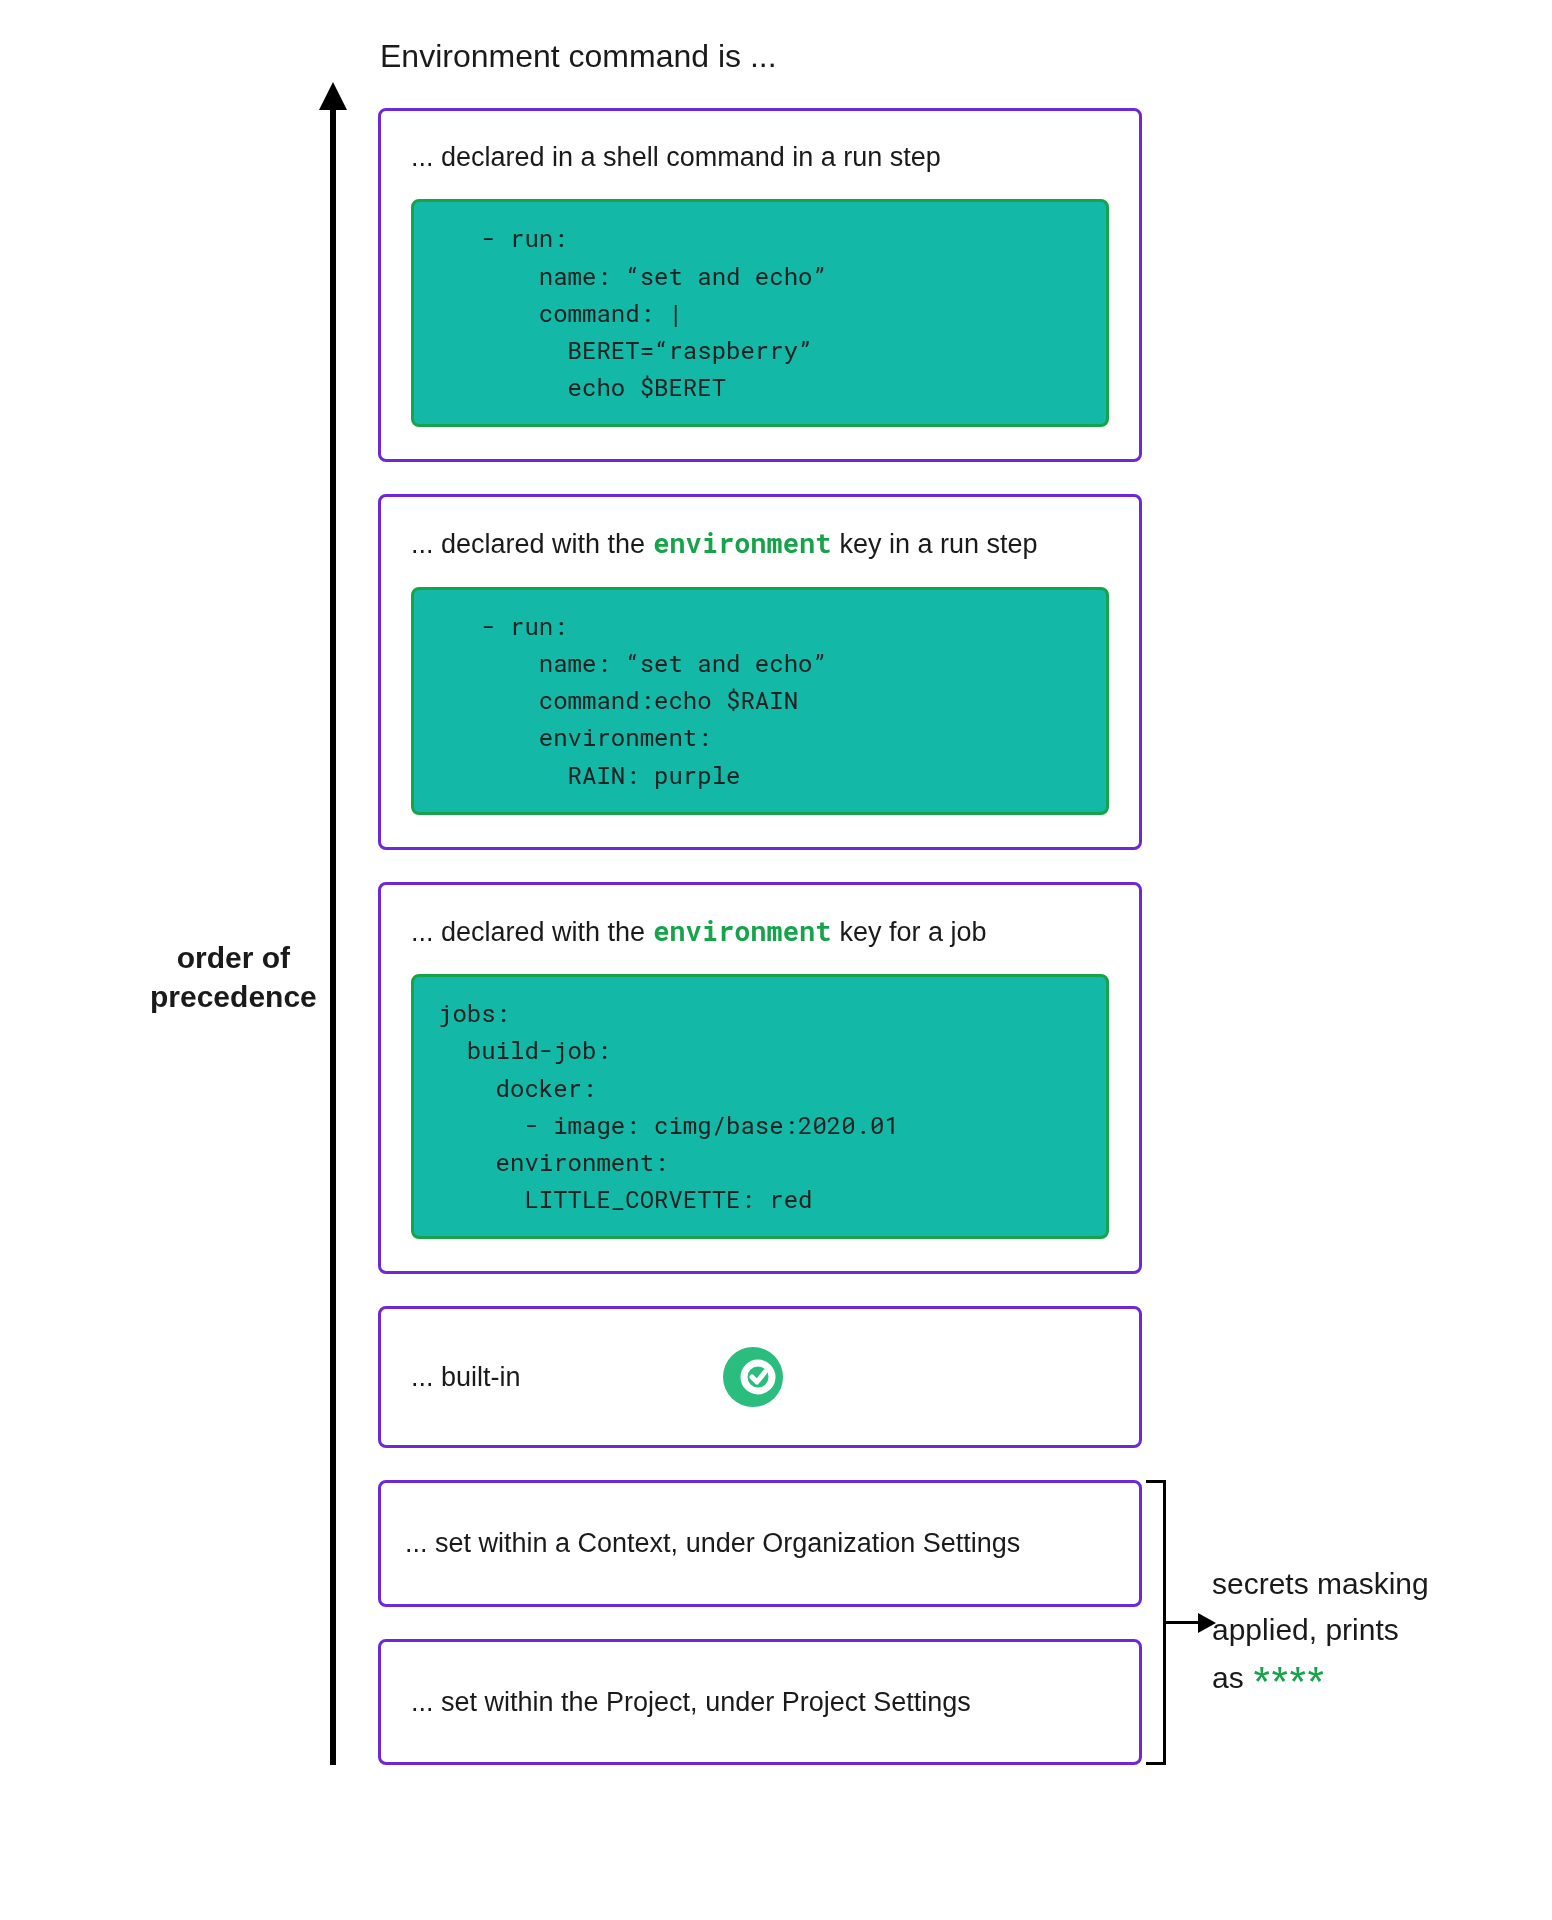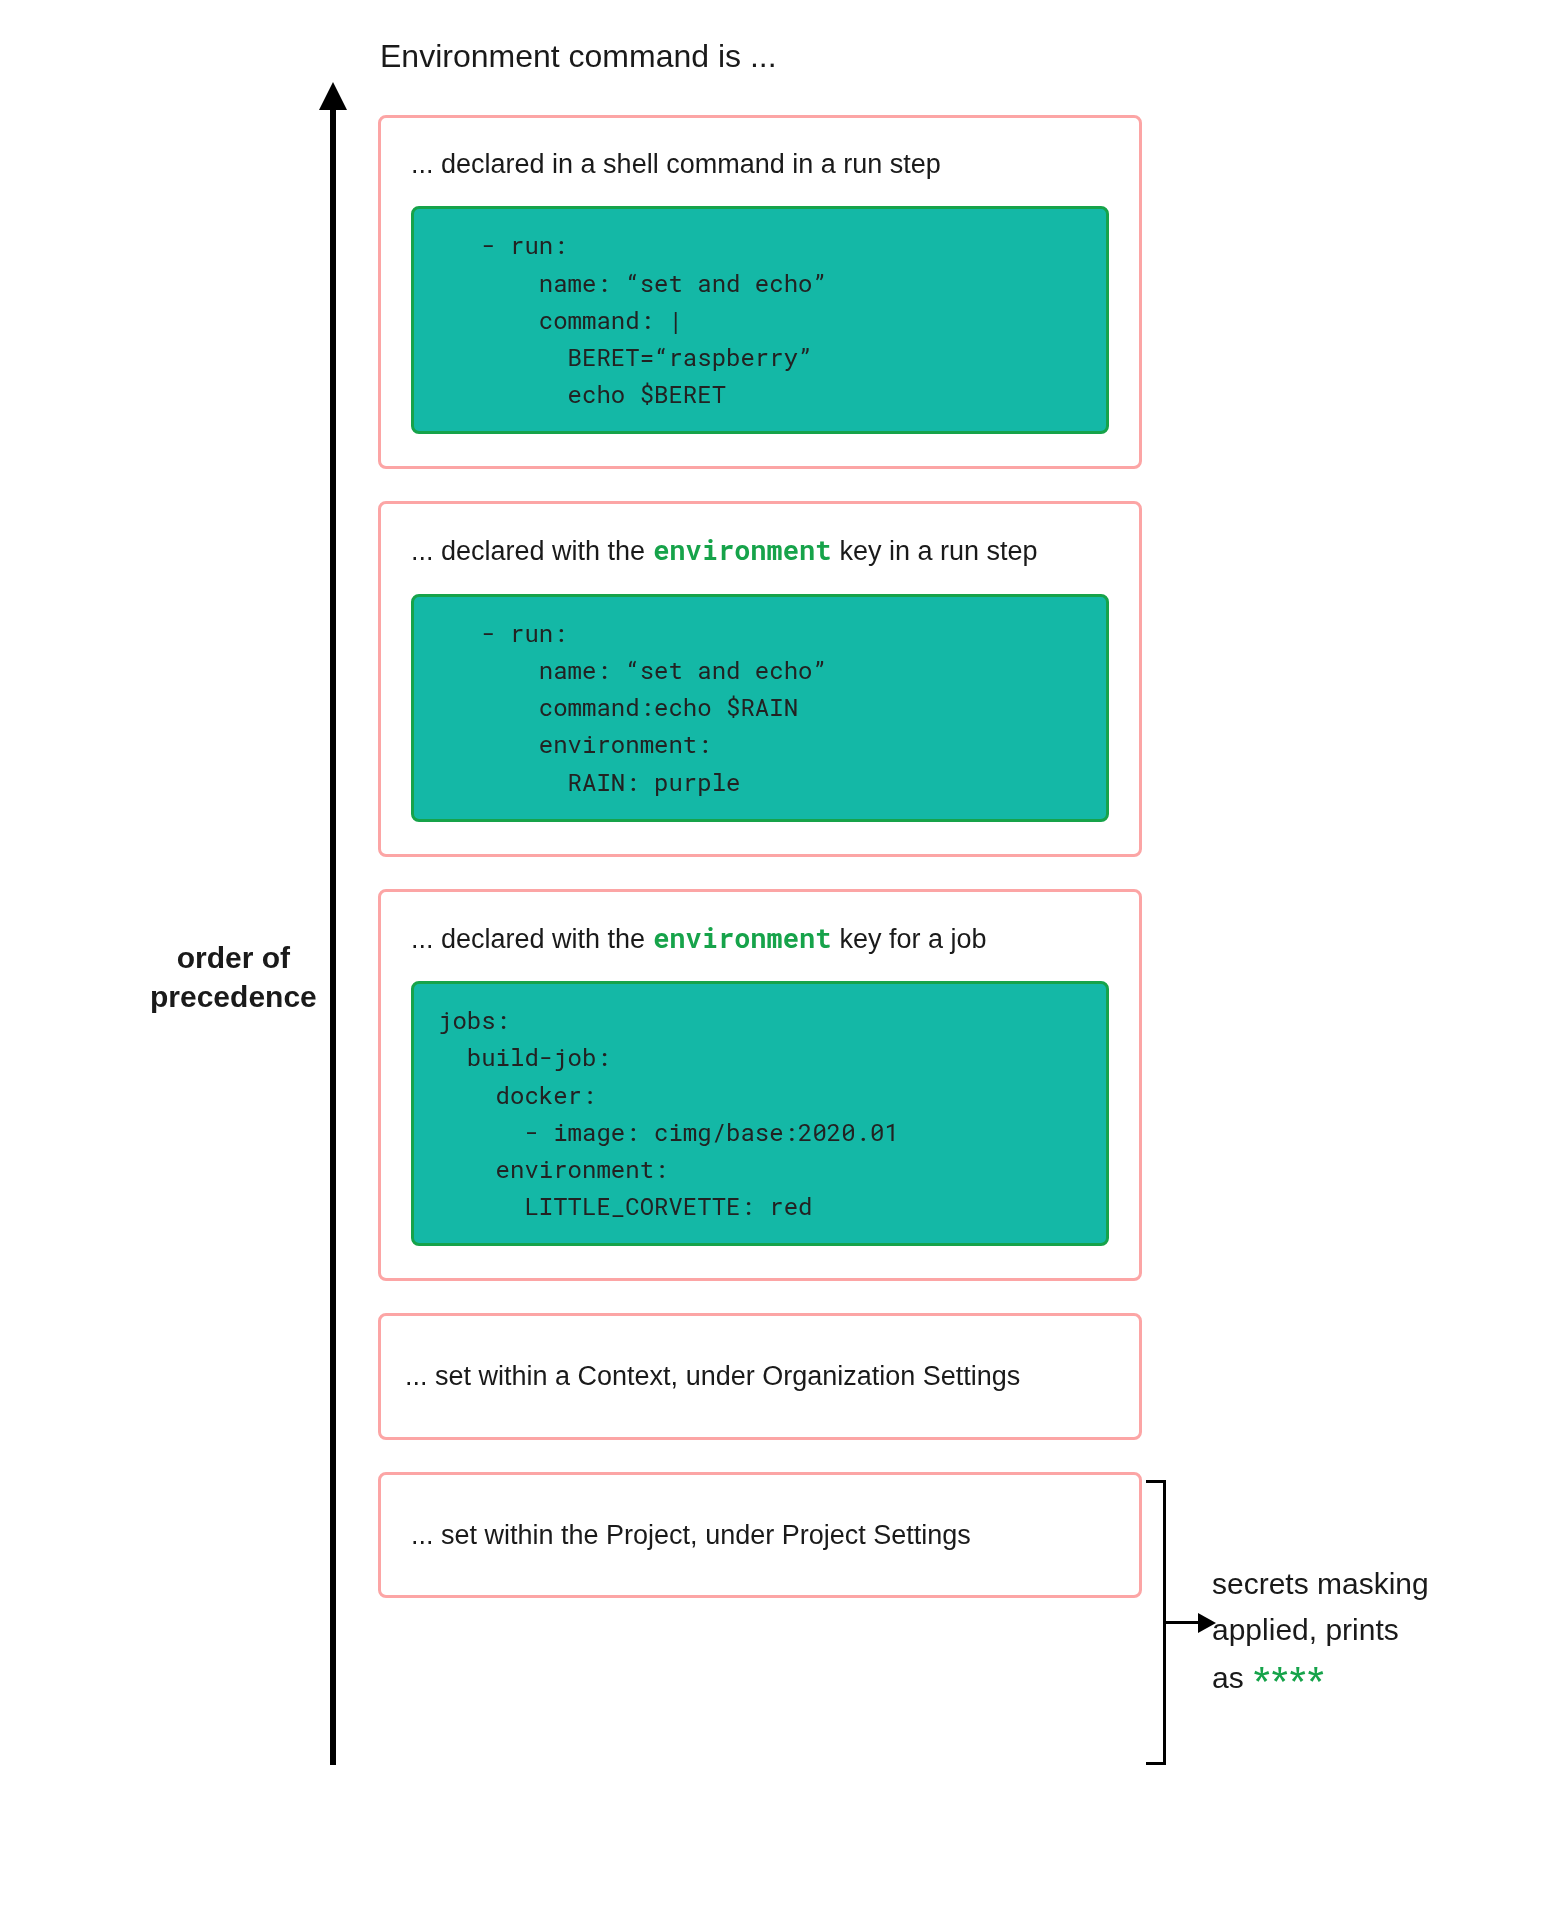--- a/index.html
+++ b/index.html
@@ -46,26 +46,25 @@
     border-right: 14px solid transparent;
     border-bottom: 28px solid #000;
   }
   .boxes {
     position: absolute;
     left: 378px;
     top: 108px;
     width: 764px;
   }
   .box {
-    border: 3px solid #fca5a5;
+    border: 3px solid #6d28d9;
     border-radius: 8px;
     padding: 28px 30px 32px 30px;
     margin-bottom: 32px;
     background: #fff;
-    margin-top: 7px;
   }
   .box-desc {
     font-size: 27px;
     line-height: 1.35;
     display: flex;
     flex-wrap: wrap;
     align-items: baseline;
     gap: 0;
   }
   .box-desc .kw {
@@ -179,20 +178,30 @@
       <span>key for a job</span>
     </div>
     <div class="code-block">jobs:
   build-job:
     docker:
       - image: cimg/base:2020.01
     environment:
       LITTLE_CORVETTE: red</div>
   </div>
 
+  <div class="box box-builtin" id="box4">
+    <div class="box-desc" style="flex:0 0 auto">... built-in</div>
+    <span class="checkicon">
+      <svg viewBox="0 0 64 64" width="64" height="64">
+        <circle cx="32" cy="32" r="30" fill="#2bbd7e"></circle>
+        <circle cx="37" cy="32" r="14" fill="none" stroke="#ffffff" stroke-width="7"></circle>
+        <polyline points="31,32 36,37 44,27" fill="none" stroke="#ffffff" stroke-width="5" stroke-linecap="round" stroke-linejoin="round"></polyline>
+      </svg>
+    </span>
+  </div>
 
   <div class="box" id="box5" style="padding:42px 24px;">
     <div class="box-desc">... set within a Context, under Organization Settings</div>
   </div>
 
   <div class="box" id="box6" style="padding:42px 30px; margin-bottom:0;">
     <div class="box-desc">... set within the Project, under Project Settings</div>
   </div>
 
 </div>

